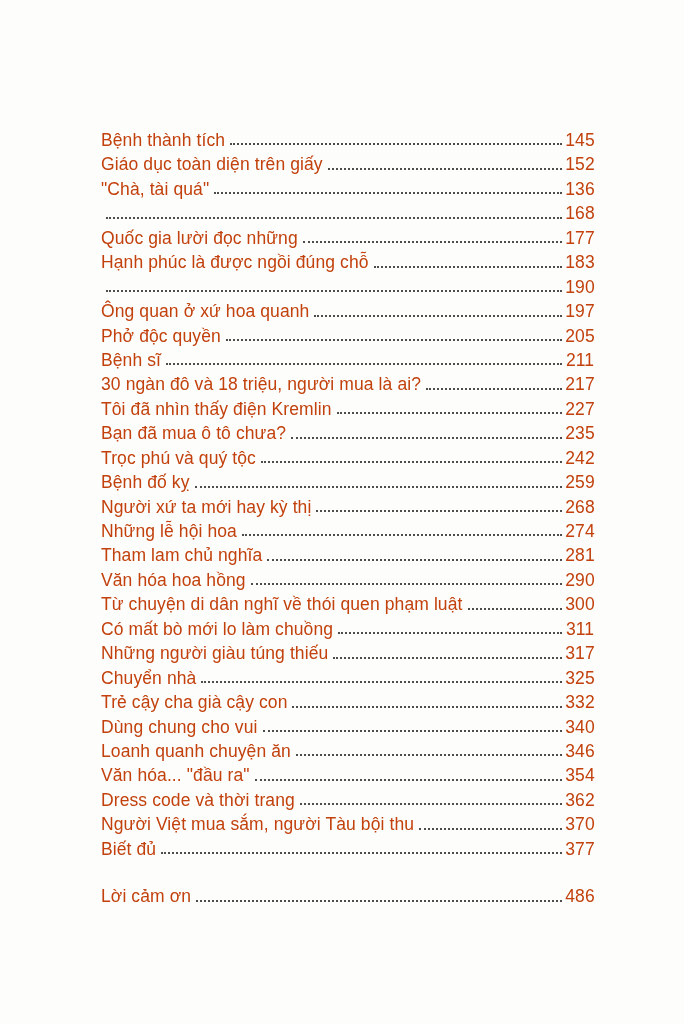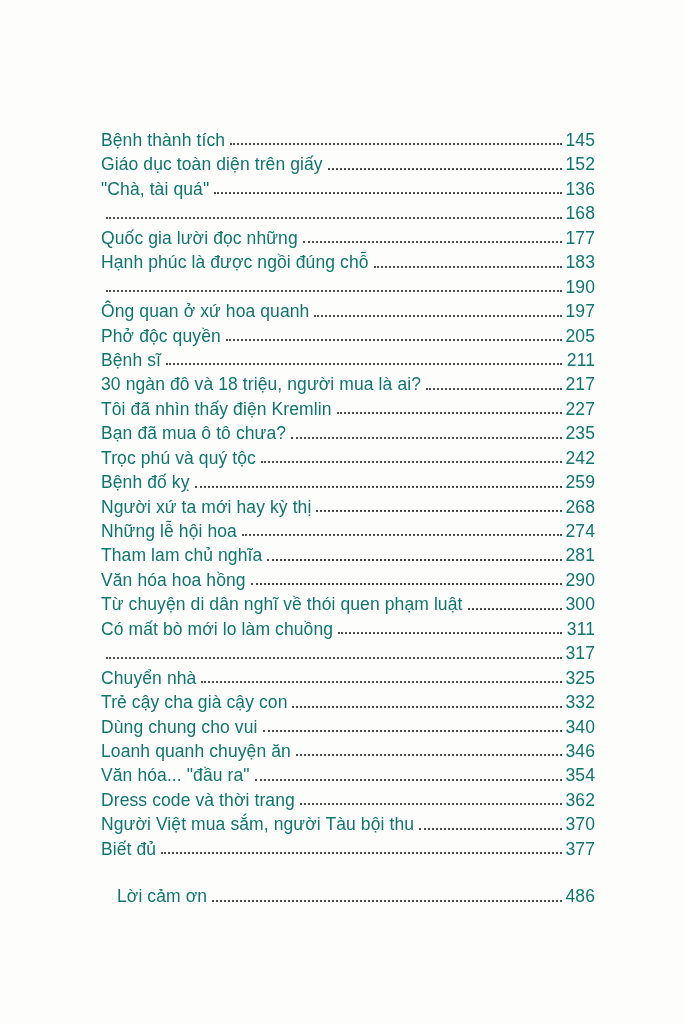--- a/index.html
+++ b/index.html
@@ -24,43 +24,42 @@
     left: 101px;
     right: 89px;   
     top: 128px;
   }
   .row {
     display: flex;
     align-items: baseline;
     height: 24.45px;
     font-size: 17.5px;
     line-height: 24.45px;
-    color: #0f766e;
+    color: #c2410c;
     letter-spacing: 0.1px;
     white-space: nowrap;
   }
   .row.gap-before {
     margin-top: 23px;
-    margin-left: 16px;
   }
   .title {
     flex: 0 0 auto;
   }
   .leader {
     flex: 1 1 auto;
     align-self: flex-end;
     height: 0;
     margin: 0 3px 7px 5px;
     border-bottom: 2px dotted #4d4d4d;
     min-width: 12px;
   }
   .pagenum {
     flex: 0 0 auto;
     min-width: 30px;
-    text-align: right;
+    text-align: center;
   }
 </style>
 </head>
 <body>
 
 <div class="page">
   <div class="toc" id="toc">
   <div class="row">
     <span class="title">Bệnh thành tích</span>
     <span class="leader"></span>
@@ -179,20 +178,21 @@
     <span class="pagenum">300</span>
   </div>
 
   <div class="row">
     <span class="title">Có mất bò mới lo làm chuồng</span>
     <span class="leader"></span>
     <span class="pagenum">311</span>
   </div>
 
   <div class="row">
+    <span class="title">Những người giàu túng thiếu</span>
     <span class="leader"></span>
     <span class="pagenum">317</span>
   </div>
 
   <div class="row">
     <span class="title">Chuyển nhà</span>
     <span class="leader"></span>
     <span class="pagenum">325</span>
   </div>
 

